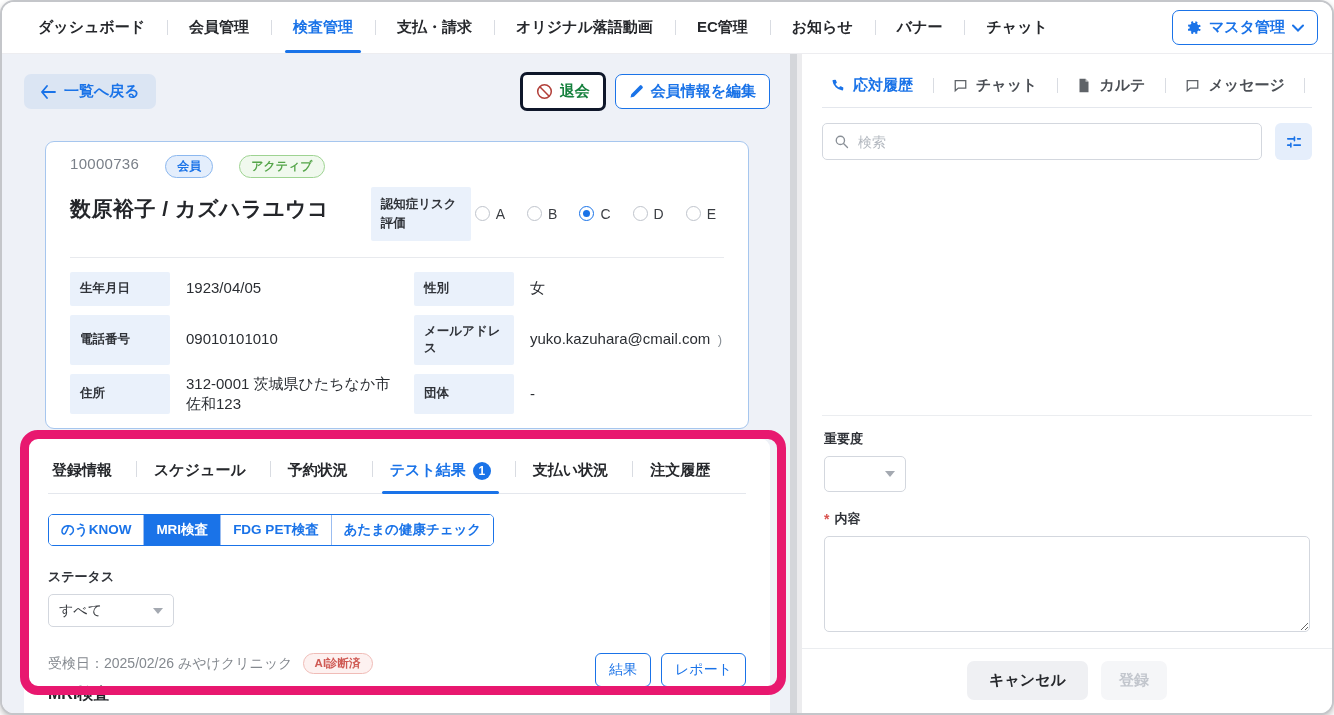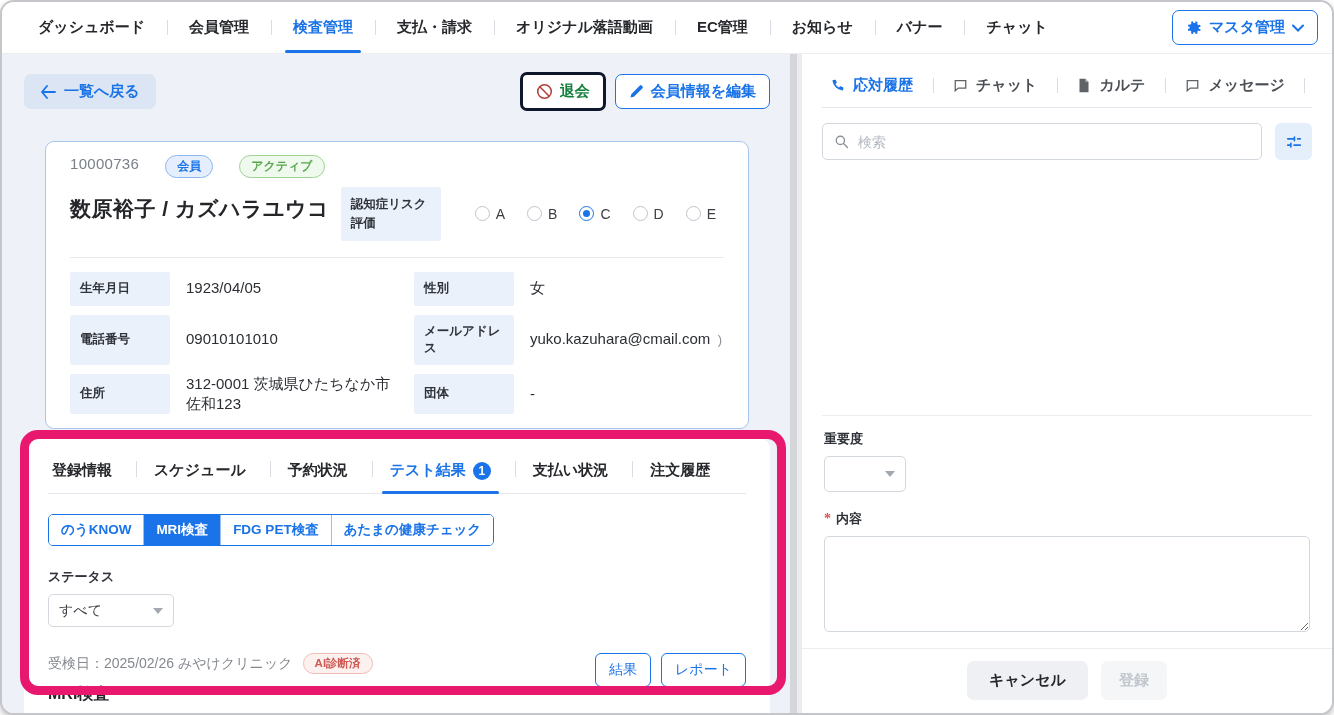--- a/index.html
+++ b/index.html
@@ -41,21 +41,21 @@
   
   .member-card { margin:30px 21px 0 21px; background:#fff; border:1px solid #a6c6ee;
               border-radius:9px; padding:13px 24px 14px 24px; }
   .id-row { display:flex; align-items:flex-start; gap:26px; }
   .member-id { font-size:15px; color:#7a8089; letter-spacing:.3px; }
   .pill { font-size:12px; font-weight:700; border-radius:999px; padding:2px 11px; }
   .pill-member { color:#1a73e8; background:#e4eefc; border:1px solid #8cb8ef; }
   .pill-active { color:#55a54a; background:#f0f9ee; border:1px solid #9ed392; }
   .name-row { display:flex; align-items:flex-start; margin-top:9px; }
   .member-name { font-size:21px; font-weight:700; color:#24262a; letter-spacing:.5px; padding-top:8px; }
-  .risk-wrap { margin-left:auto; display:flex; align-items:center; gap:34px; padding-right:8px; }
+  .risk-wrap { margin-left:auto; display:flex; align-items:center; gap:4px; padding-right:8px; }
   .risk-label { background:#eaf1fb; color:#303339; font-size:12.5px; font-weight:700;
               width:100px; padding:8px 10px; line-height:1.5; border-radius:2px; }
   .risk-options { display:flex; align-items:center; gap:22px; }
   .risk-option { display:flex; align-items:center; gap:6px; font-size:14px; color:#3a3d42; cursor:pointer; }
   .radio { width:15px; height:15px; border:1.5px solid #bfc4cc; border-radius:50%; background:#fff;
               display:inline-flex; align-items:center; justify-content:center; }
   .risk-option.checked .radio { border-color:#1a73e8; }
   .risk-option.checked .radio::after { content:""; width:7px; height:7px; border-radius:50%; background:#1a73e8; }
   .card-divider { border-top:1px solid #e8eaee; margin:16px 0 14px 0; }
   .fields { display:grid; grid-template-columns:100px 212px 100px 1fr; column-gap:16px; row-gap:9px; }
@@ -115,21 +115,21 @@
   .r-tab .tab-sep-end { position:absolute; right:0; top:8px; height:15px; width:1px; background:#d9dce2; }
   .search-row { display:flex; align-items:center; margin-top:15px; }
   .search-box { flex:1; display:flex; align-items:center; gap:9px; height:37px; background:#fff;
               border:1px solid #d3d7de; border-radius:5px; padding:0 11px; }
   .search-box input { border:none; outline:none; flex:1; font-size:14px; color:#3a3d42;
               font-family:inherit; background:transparent; }
   .search-box input::placeholder { color:#b4b9c0; }
   .filter-btn { width:37px; height:37px; margin-left:13px; border:none; border-radius:6px;
               background:#e5eefb; display:flex; align-items:center; justify-content:center; cursor:pointer; }
   .r-list { flex:1; }
-  .r-form { border-top:1px solid #ebedf0; padding:14px 2px 12px 2px;font-family:Liberation Serif, serif; }
+  .r-form { border-top:1px solid #ebedf0; padding:14px 2px 12px 2px; }
   .form-label { font-size:13px; font-weight:700; color:#303339; }
   .importance-select { width:82px; height:36px; margin-top:8px; }
   .content-label-row { margin-top:18px; display:flex; align-items:center; gap:5px; }
   .req { color:#d9534f; font-size:14px; font-weight:700; }
   .r-form textarea { margin-top:8px; width:100%; height:96px; resize:vertical;
               border:1px solid #d3d7de; border-radius:5px; font-family:inherit; font-size:14px;
               padding:8px 10px; color:#3a3d42; outline:none; }
   .r-footer { border-top:1px solid #ebedf0; margin:0 -20px; padding:12px 0 14px 0;
               display:flex; justify-content:center; gap:13px; }
   .cancel-btn { background:#eff0f3; border:none; border-radius:7px; padding:10px 22px;

